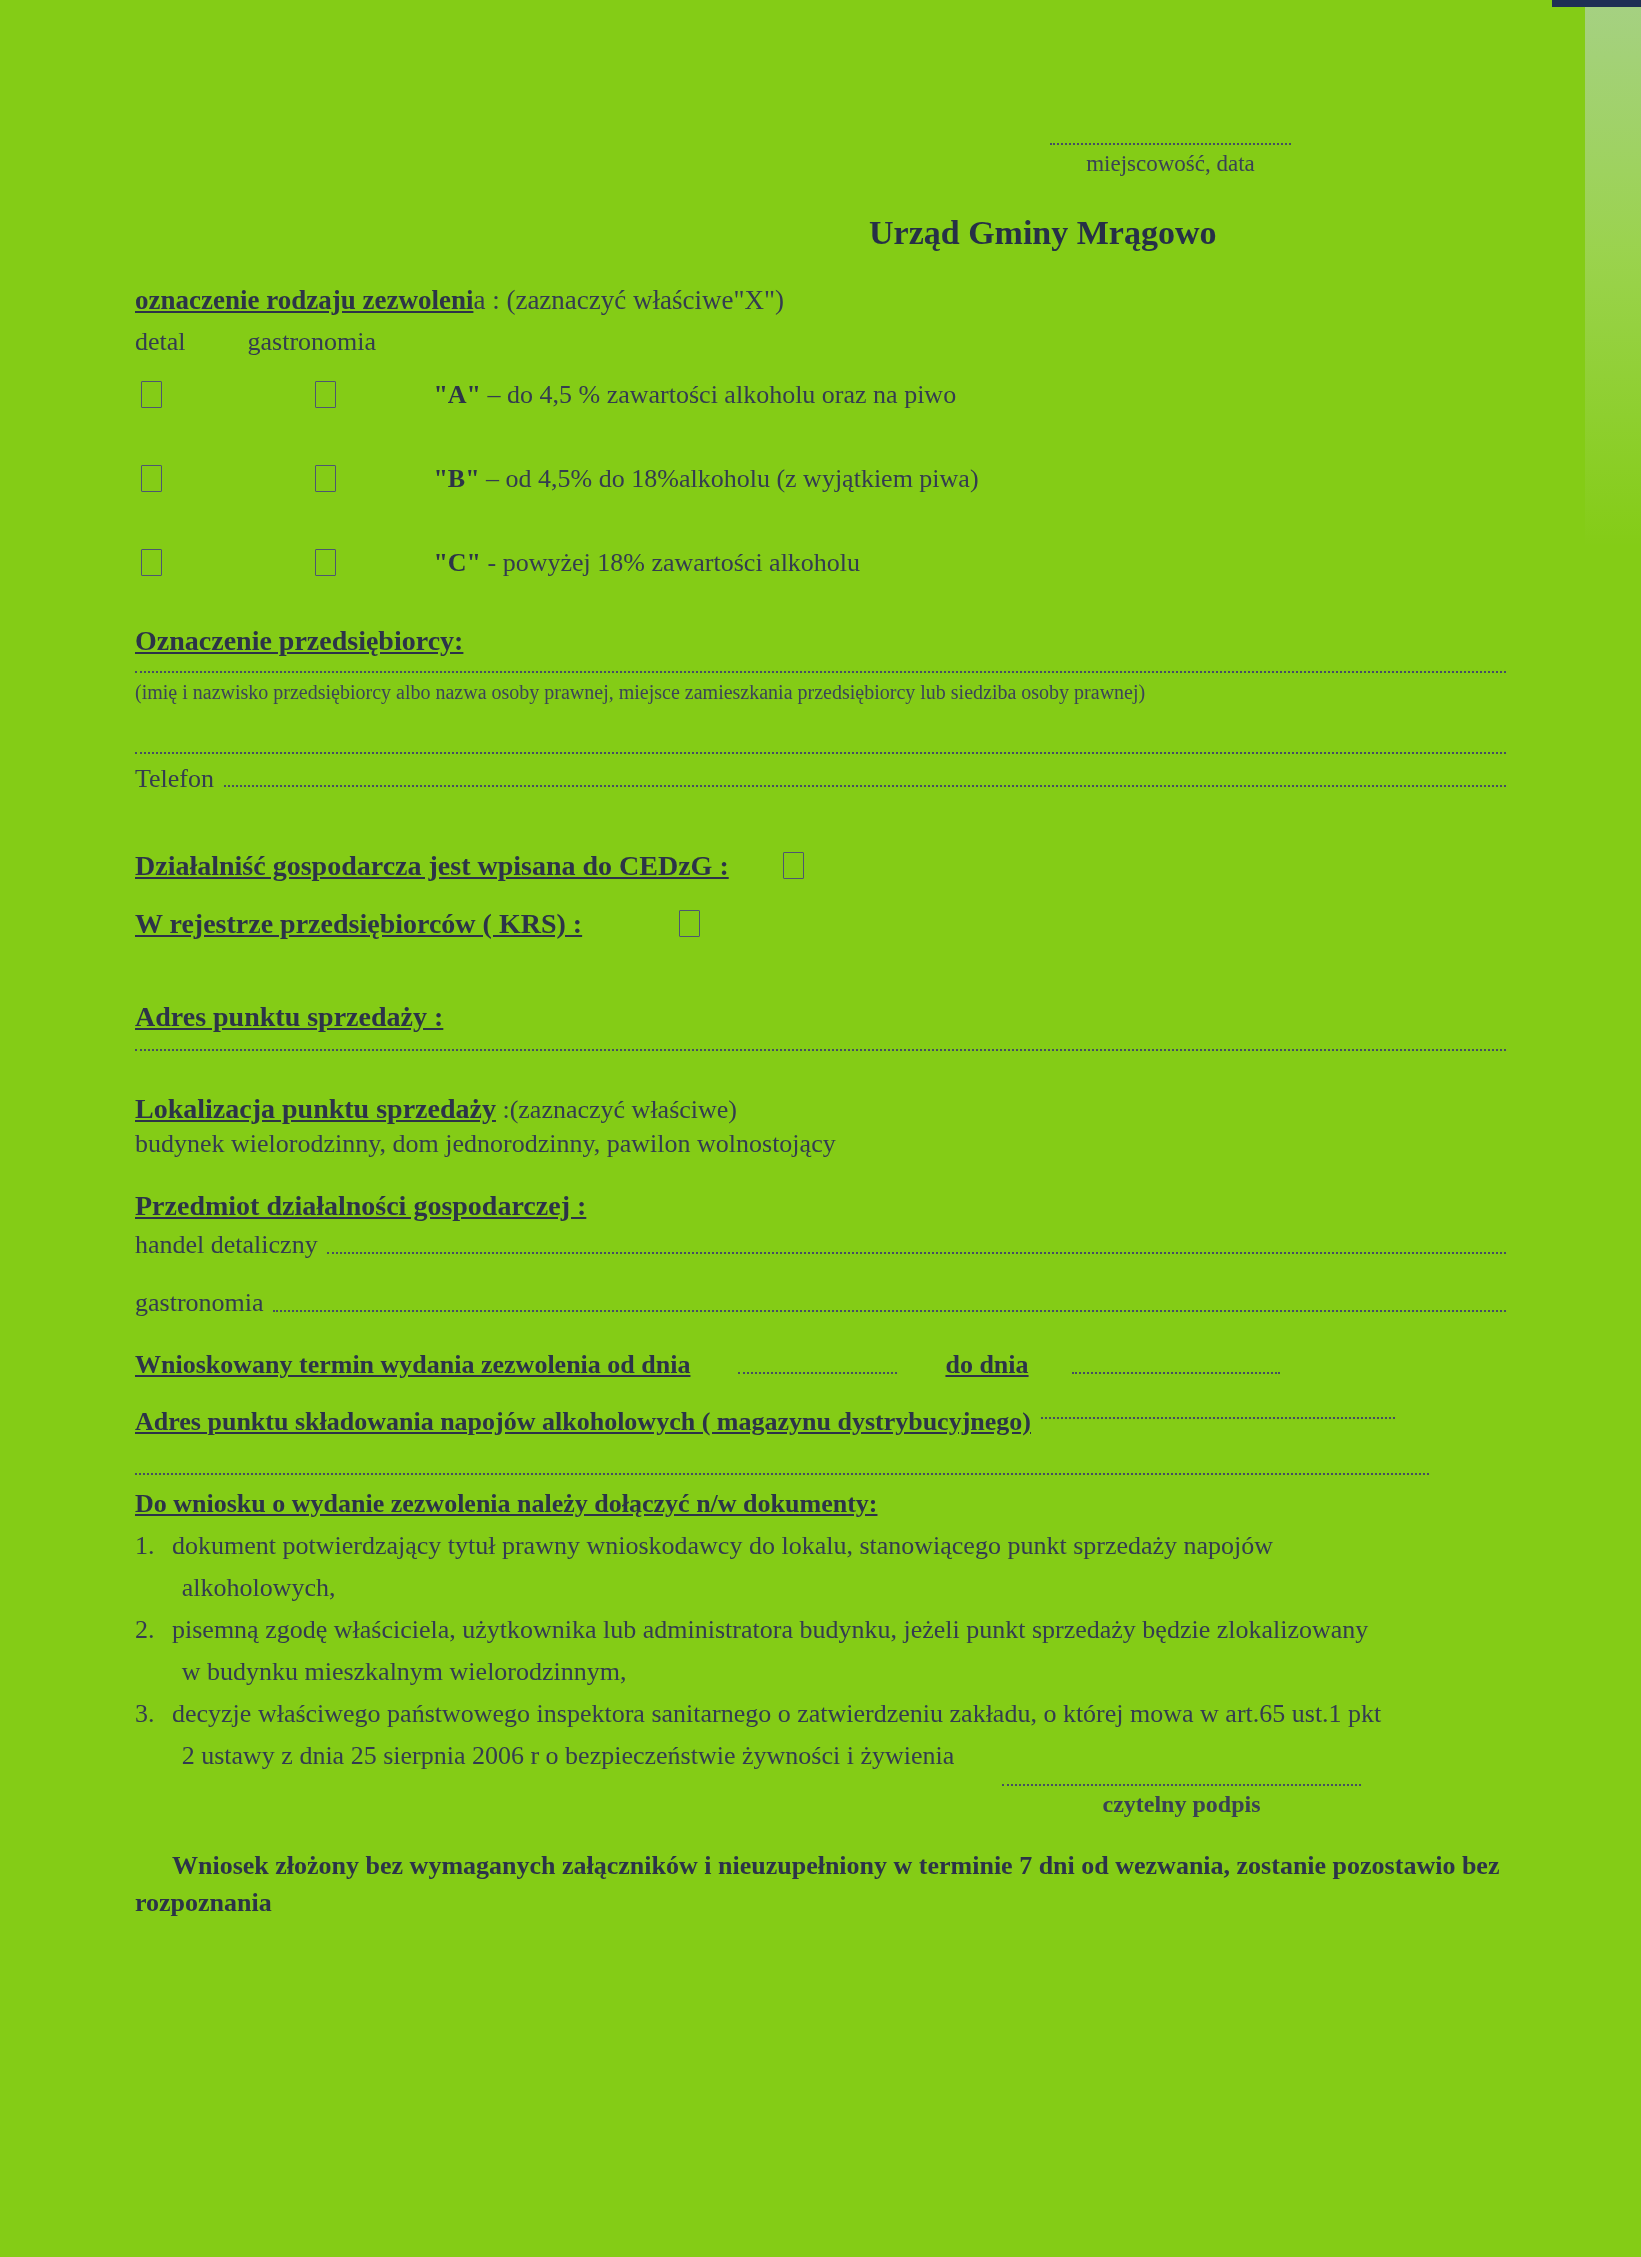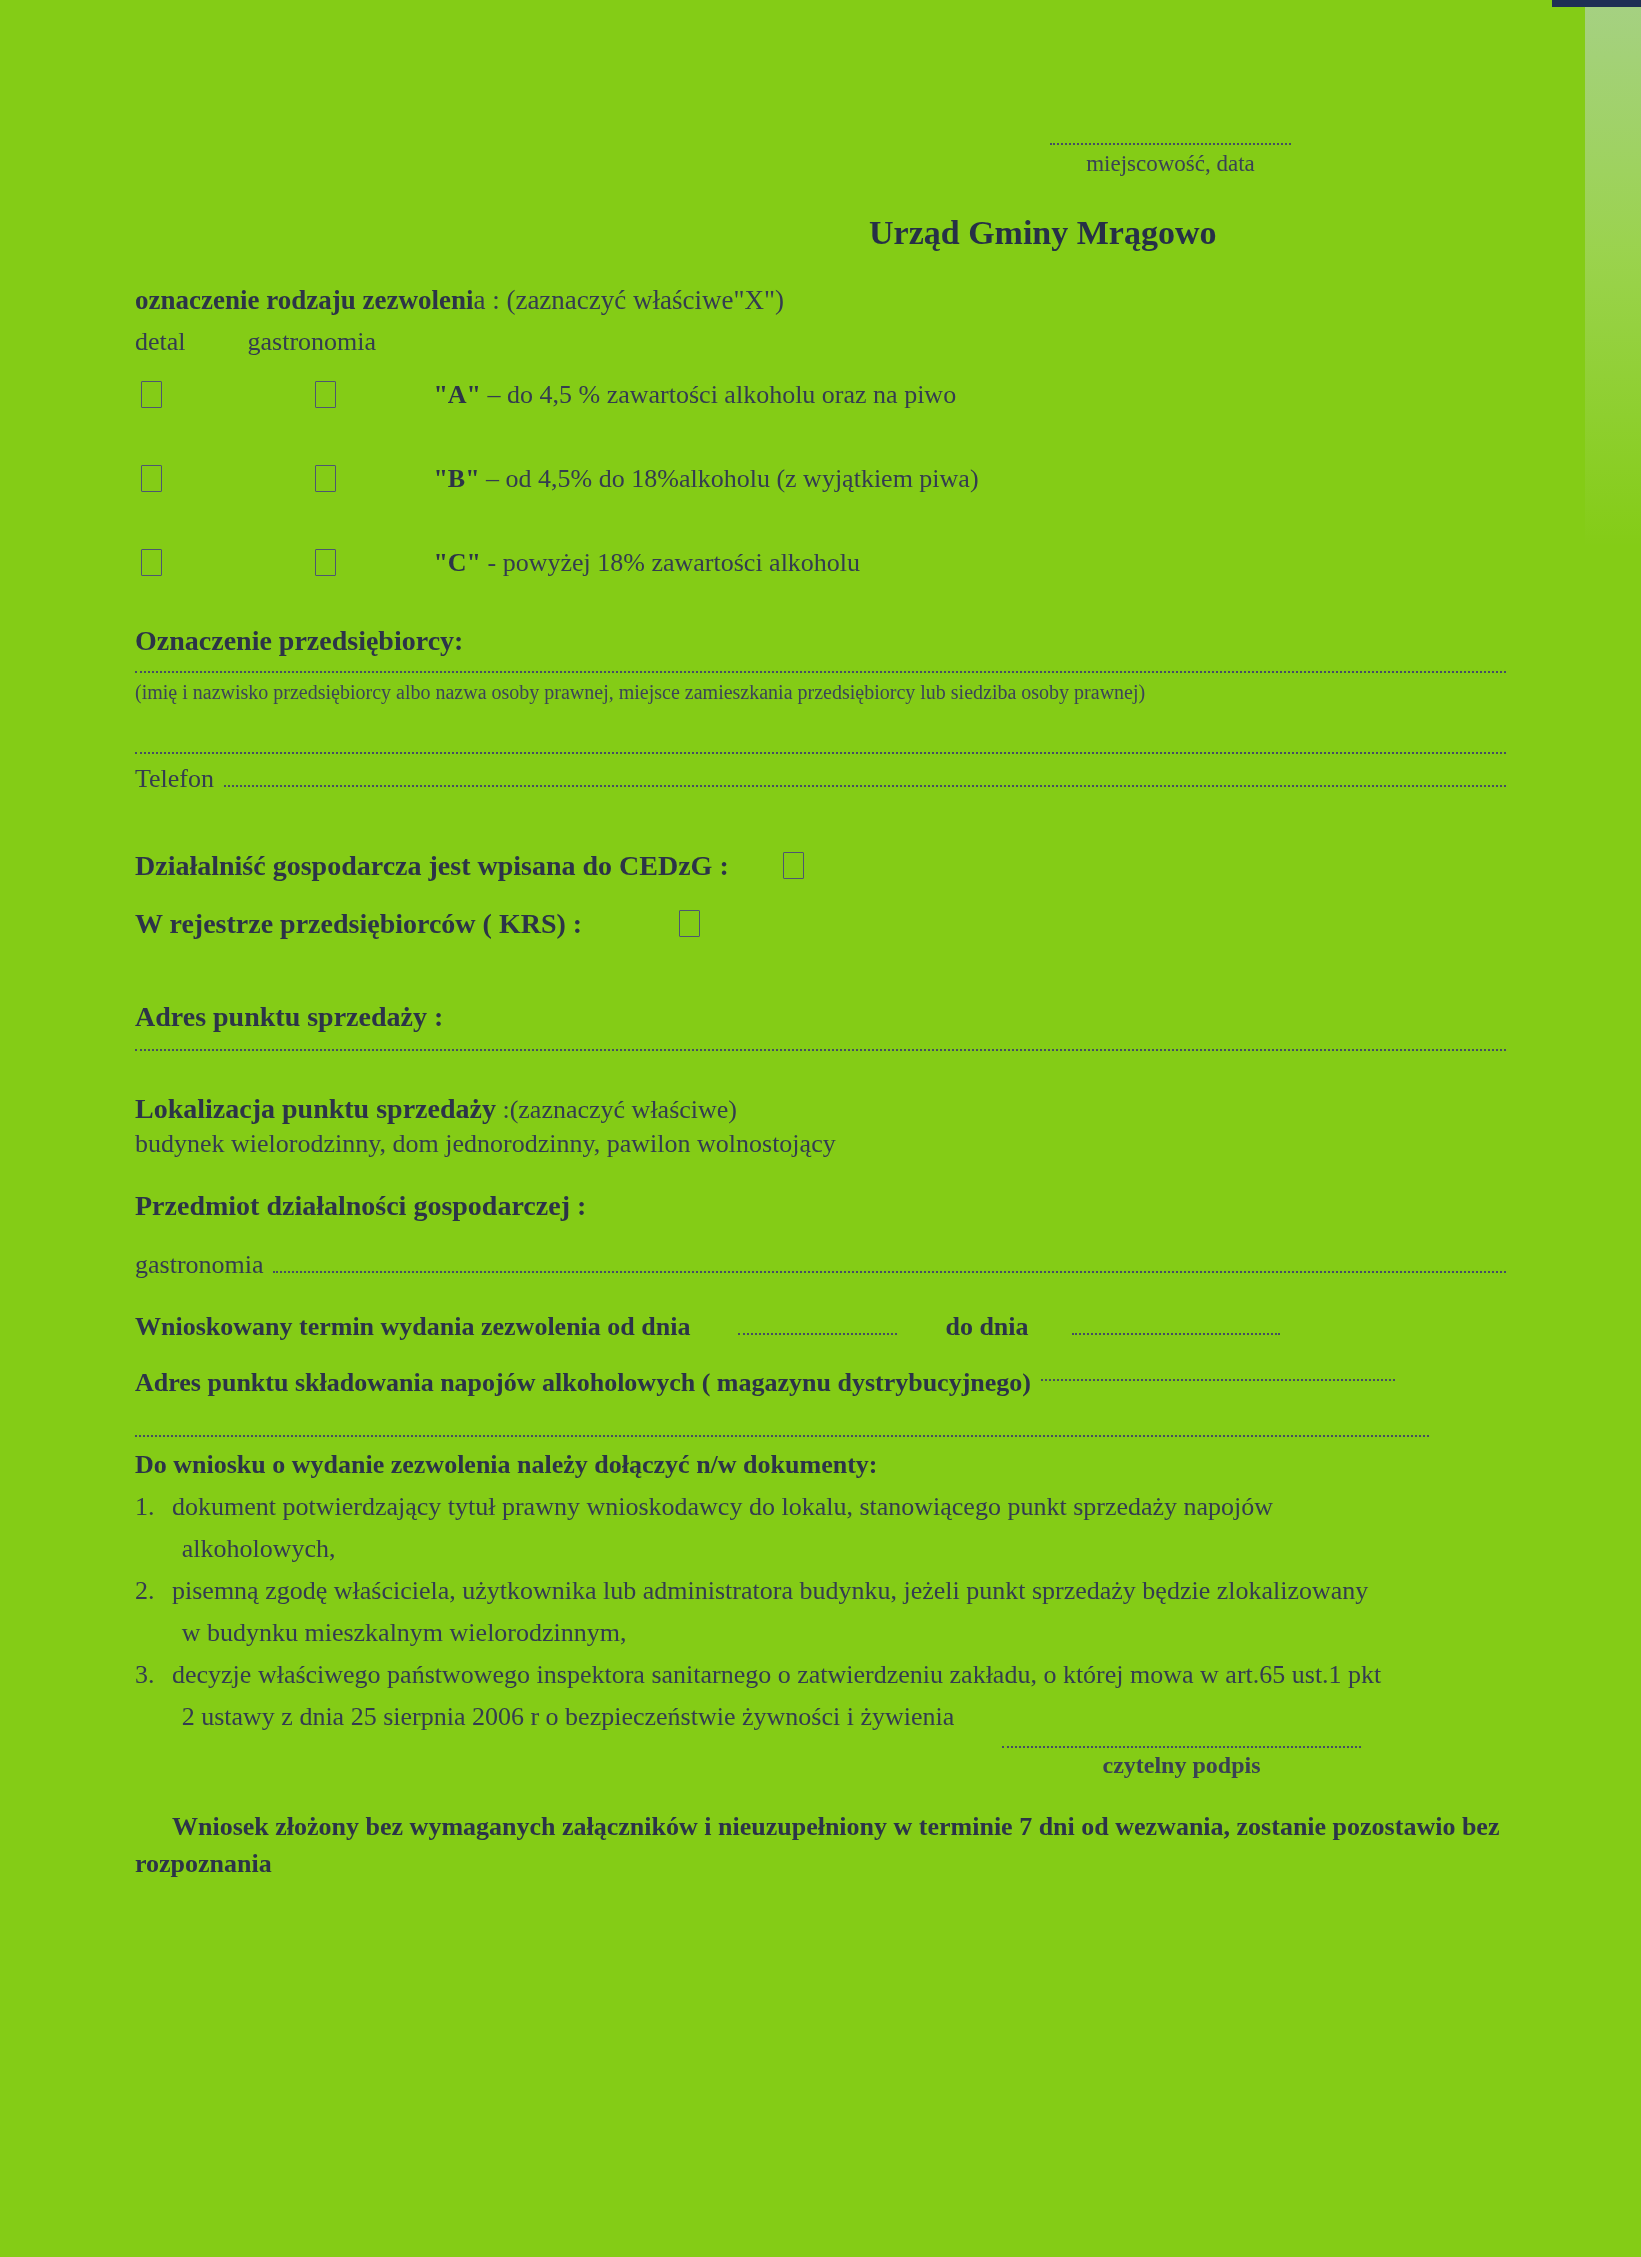--- a/index.html
+++ b/index.html
@@ -6,21 +6,21 @@
   body{
     width:1641px;height:2257px;
     background:#fdfdfb;
     font-family:"Liberation Serif","DejaVu Serif",serif;
   }
   .page{
     position:relative;width:1641px;height:2257px;
     background:#84cc16;color:#343c50;font-size:26px;overflow:hidden;
   }
   .content{padding:0 135px;}
-  .bold{font-weight:bold;color:#2c3448;}
+  .bold{font-weight:bold;color:#2c3448;text-decoration:underline;}
   
   .corner-bar{position:absolute;top:0;right:0;width:89px;height:6.8px;background:#1f2f55;}
   .right-shade{position:absolute;top:6.8px;right:0;width:56px;height:541px;
     background:linear-gradient(180deg,rgba(198,213,236,.50),rgba(222,231,245,.25) 45%,rgba(230,238,248,0) 100%);}
   
   .dotline{border-bottom:2.9px dotted #454e63;height:0;}
   .row{display:flex;align-items:flex-end;}
   .fill{flex:1;border-bottom:2.9px dotted #454e63;margin:0 0 6.8px 9.7px;}
   
   .place-date{margin:143px 215px 0 auto;width:241px;text-align:center;}
@@ -149,20 +149,24 @@
       <span class="cbx"></span>
     </div>
 
     <div class="addr-head bold">Adres punktu sprzedaży :</div>
     <div class="dotline dl-c"></div>
 
     <div class="loc-head"><span class="bold">Lokalizacja punktu sprzedaży</span><span class="rest"> :(zaznaczyć właściwe)</span></div>
     <div class="loc-opts">budynek wielorodzinny,  dom jednorodzinny, pawilon wolnostojący</div>
 
     <div class="biz-head bold">Przedmiot działalności gospodarczej :</div>
+    <div class="row biz-row">
+      <span>handel detaliczny</span>
+      <span class="fill"></span>
+    </div>
     <div class="row biz-row second">
       <span>gastronomia</span>
       <span class="fill"></span>
     </div>
 
     <div class="term-row">
       <span class="bold">Wnioskowany termin wydania zezwolenia  od dnia</span>
       <span class="d1"></span>
       <span class="bold lbl2">do dnia</span>
       <span class="d2"></span>

